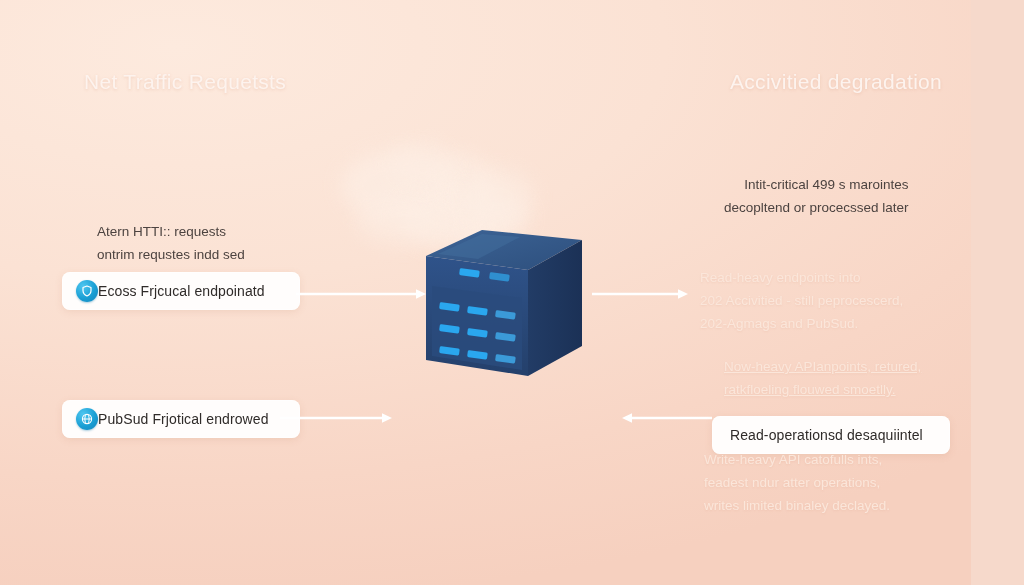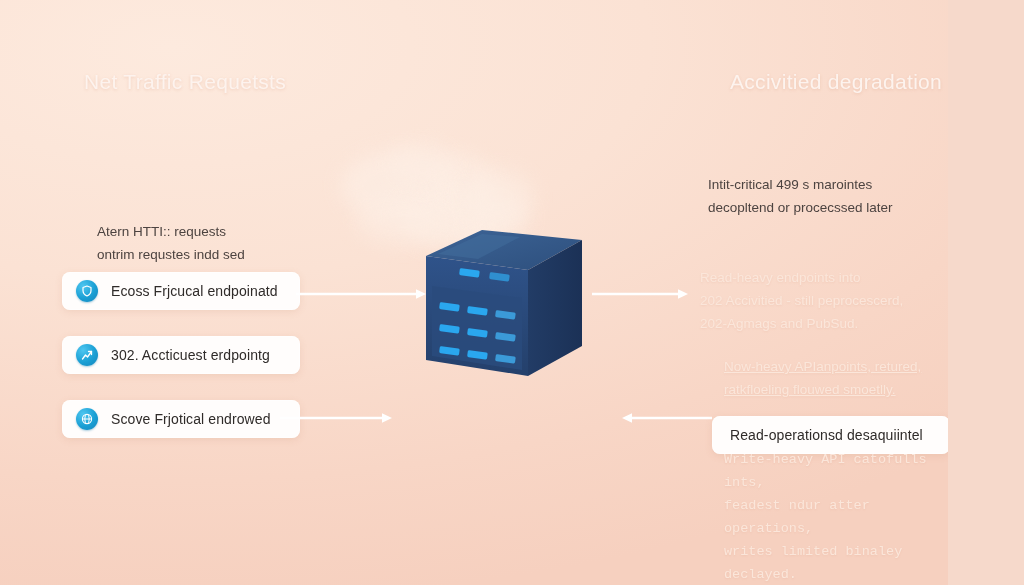--- a/index.html
+++ b/index.html
@@ -10,20 +10,21 @@
   body {
     font-family: "Liberation Sans", sans-serif;
   }
   #stage {
     position: relative;
     width: 948px;
     height: 585px;
     overflow: hidden;
     background:
       radial-gradient(120% 95% at 18% 8%, #fdeade 0%, #fbe2d4 42%, #f8d6c6 78%, #f6d0bf 100%);
+    padding-left: 23px;
   }
   
   .cloud {
     position: absolute;
     border-radius: 50%;
     background: #fdeee4;
     filter: blur(9px);
     opacity: .72;
     pointer-events: none;
   }
@@ -51,31 +52,31 @@
   .para {
     position: absolute;
     font-size: 13.5px;
     line-height: 23px;
     white-space: pre-line;
   }
   .para.dark  { color: #4c4340; }
   .para.faint { color: #fbe6da; text-shadow: 0 1px 2px rgba(214,150,122,.18); }
 
   .para.p-left-1  { left: 97px;  top: 176px; margin-top: 44px; }
-  .para.p-right-1 { left: 708px; top: 173px; }
+  .para.p-right-1 { left: 724px; top: 173px; text-align: right; }
   .para.p-right-2 { left: 700px; top: 266px; }
   .para.p-right-3 { left: 724px; top: 355px; text-decoration: underline; }
-  .para.p-right-4 { left: 724px; top: 448px; font-family: Liberation Mono, monospace; }
+  .para.p-right-4 { left: 704px; top: 448px; }
 
   
   .card {
     position: absolute;
     display: flex;
     align-items: center;
-    gap: 13px;
+    gap: 0;
     height: 38px;
     padding: 0 18px 0 14px;
     border-radius: 8px;
     background: #fffdfc;
     box-shadow: 0 2px 7px rgba(196,134,107,.17), 0 0 0 1px rgba(255,255,255,.5) inset;
   }
   .card .label {
     font-size: 14px;
     color: #2f2b29;
     letter-spacing: .1px;
@@ -136,39 +137,30 @@
 
   <div class="card l1">
     <span class="ricon">
       <svg width="12" height="12" viewBox="0 0 24 24">
         <path d="M12 2 L20 5 V11 C20 16 16.5 20 12 22 C7.5 20 4 16 4 11 V5 Z" fill="none" stroke="#ffffff" stroke-width="2.4" stroke-linejoin="round"></path>
       </svg>
     </span>
     <span class="label">Ecoss Frjcucal endpoinatd</span>
   </div>
 
-  <div class="card l2">
-    <span class="ricon">
-      <svg width="12" height="12" viewBox="0 0 24 24">
-        <path d="M3 20 L9 12 L13 16 L21 5" fill="none" stroke="#ffffff" stroke-width="2.6" stroke-linecap="round" stroke-linejoin="round"></path>
-        <path d="M15 5 H21 V11" fill="none" stroke="#ffffff" stroke-width="2.6" stroke-linecap="round" stroke-linejoin="round"></path>
-      </svg>
-    </span>
-    <span class="label">302. Accticuest erdpointg</span>
-  </div>
 
   <div class="card l3">
     <span class="ricon">
       <svg width="12" height="12" viewBox="0 0 24 24">
         <circle cx="12" cy="12" r="9.2" fill="none" stroke="#ffffff" stroke-width="2.2"></circle>
         <ellipse cx="12" cy="12" rx="4.2" ry="9.2" fill="none" stroke="#ffffff" stroke-width="2"></ellipse>
         <path d="M3 12 H21" stroke="#ffffff" stroke-width="2"></path>
       </svg>
     </span>
-    <span class="label">Scove Frjotical endrowed</span>
+    <span class="label">PubSud Frjotical endrowed</span>
   </div>
 
   <div class="arrow a1">
     <svg width="132" height="12" viewBox="0 0 132 12" preserveAspectRatio="none">
       <path d="M0 6 H122" stroke="#ffffff" stroke-width="2.6" stroke-linecap="round"></path>
       <path d="M120 1.2 L130 6 L120 10.8 Z" fill="#ffffff"></path>
     </svg>
   </div>
 
   <div class="arrow a2">

